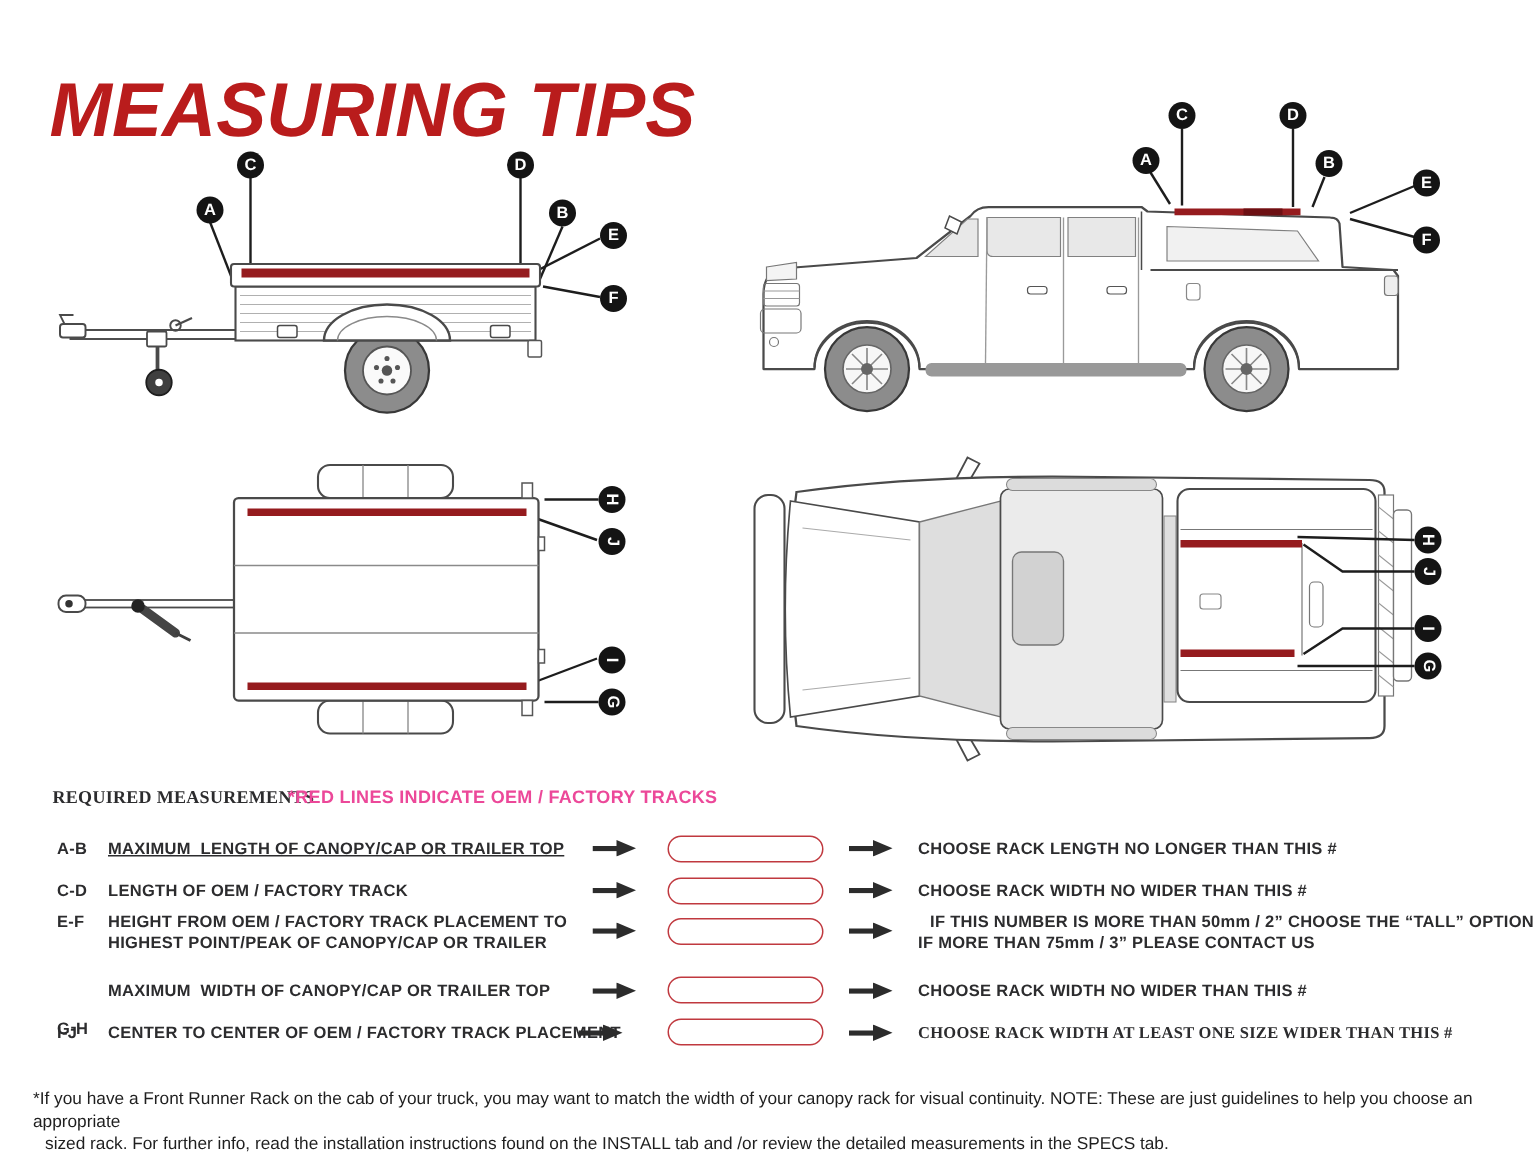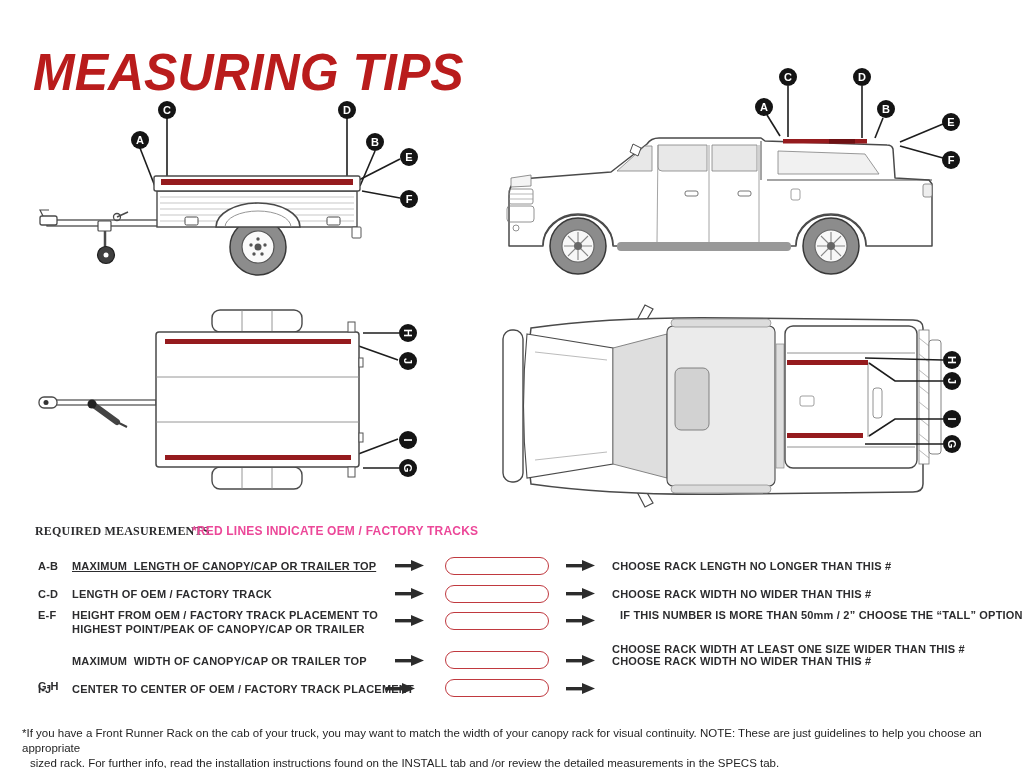--- a/index.html
+++ b/index.html
@@ -289,20 +289,21 @@
   <svg class="arrow" style="left:395px;top:615px;" width="30" height="11" viewBox="0 0 30 11">
       <rect x="0" y="4" width="17" height="3.4" fill="#2c2c2c"></rect>
       <polygon points="16,0 29,5.5 16,11" fill="#2c2c2c"></polygon>
     </svg>
   <div class="pill" style="left:445px;top:612px;"></div>
   <svg class="arrow" style="left:566px;top:615px;" width="30" height="11" viewBox="0 0 30 11">
       <rect x="0" y="4" width="17" height="3.4" fill="#2c2c2c"></rect>
       <polygon points="16,0 29,5.5 16,11" fill="#2c2c2c"></polygon>
     </svg>
   <div class="lbl" style="left:580px;top:608px;margin-left:40px;">IF THIS NUMBER IS MORE THAN 50mm / 2” CHOOSE THE “TALL” OPTION</div>
+  <div class="lbl" style="left:612px;top:622px;">IF MORE THAN 75mm / 3” PLEASE CONTACT US</div>
 
   <div class="lbl" style="left:38px;top:654px;margin-top:25px;">G-H</div>
   <div class="lbl" style="left:72px;top:654px;">MAXIMUM  WIDTH OF CANOPY/CAP OR TRAILER TOP</div>
   <svg class="arrow" style="left:395px;top:655px;" width="30" height="11" viewBox="0 0 30 11">
       <rect x="0" y="4" width="17" height="3.4" fill="#2c2c2c"></rect>
       <polygon points="16,0 29,5.5 16,11" fill="#2c2c2c"></polygon>
     </svg>
   <div class="pill" style="left:445px;top:651px;"></div>
   <svg class="arrow" style="left:566px;top:655px;" width="30" height="11" viewBox="0 0 30 11">
       <rect x="0" y="4" width="17" height="3.4" fill="#2c2c2c"></rect>
@@ -314,20 +315,20 @@
   <div class="lbl" style="left:72px;top:682px;">CENTER TO CENTER OF OEM / FACTORY TRACK PLACEMENT</div>
   <svg class="arrow" style="left:386px;top:683px;" width="30" height="11" viewBox="0 0 30 11">
       <rect x="0" y="4" width="17" height="3.4" fill="#2c2c2c"></rect>
       <polygon points="16,0 29,5.5 16,11" fill="#2c2c2c"></polygon>
     </svg>
   <div class="pill" style="left:445px;top:679px;"></div>
   <svg class="arrow" style="left:566px;top:683px;" width="30" height="11" viewBox="0 0 30 11">
       <rect x="0" y="4" width="17" height="3.4" fill="#2c2c2c"></rect>
       <polygon points="16,0 29,5.5 16,11" fill="#2c2c2c"></polygon>
     </svg>
-  <div class="lbl" style="left:612px;top:642px;">CHOOSE RACK WIDTH AT LEAST ONE SIZE WIDER THAN THIS #</div>
+  <div class="lbl" style="left:612px;top:682px;font-family:Liberation Serif, serif;">CHOOSE RACK WIDTH AT LEAST ONE SIZE WIDER THAN THIS #</div>
 
   <div class="footnote">
     <div class="l1">*If you have a Front Runner Rack on the cab of your truck, you may want to match the width of your canopy rack for visual continuity. NOTE: These are just guidelines to help you choose an appropriate</div>
     <div class="l2">sized rack. For further info, read the installation instructions found on the INSTALL tab and /or review the detailed measurements in the SPECS tab.</div>
   </div>
 
 </div>
 
 </body></html>

